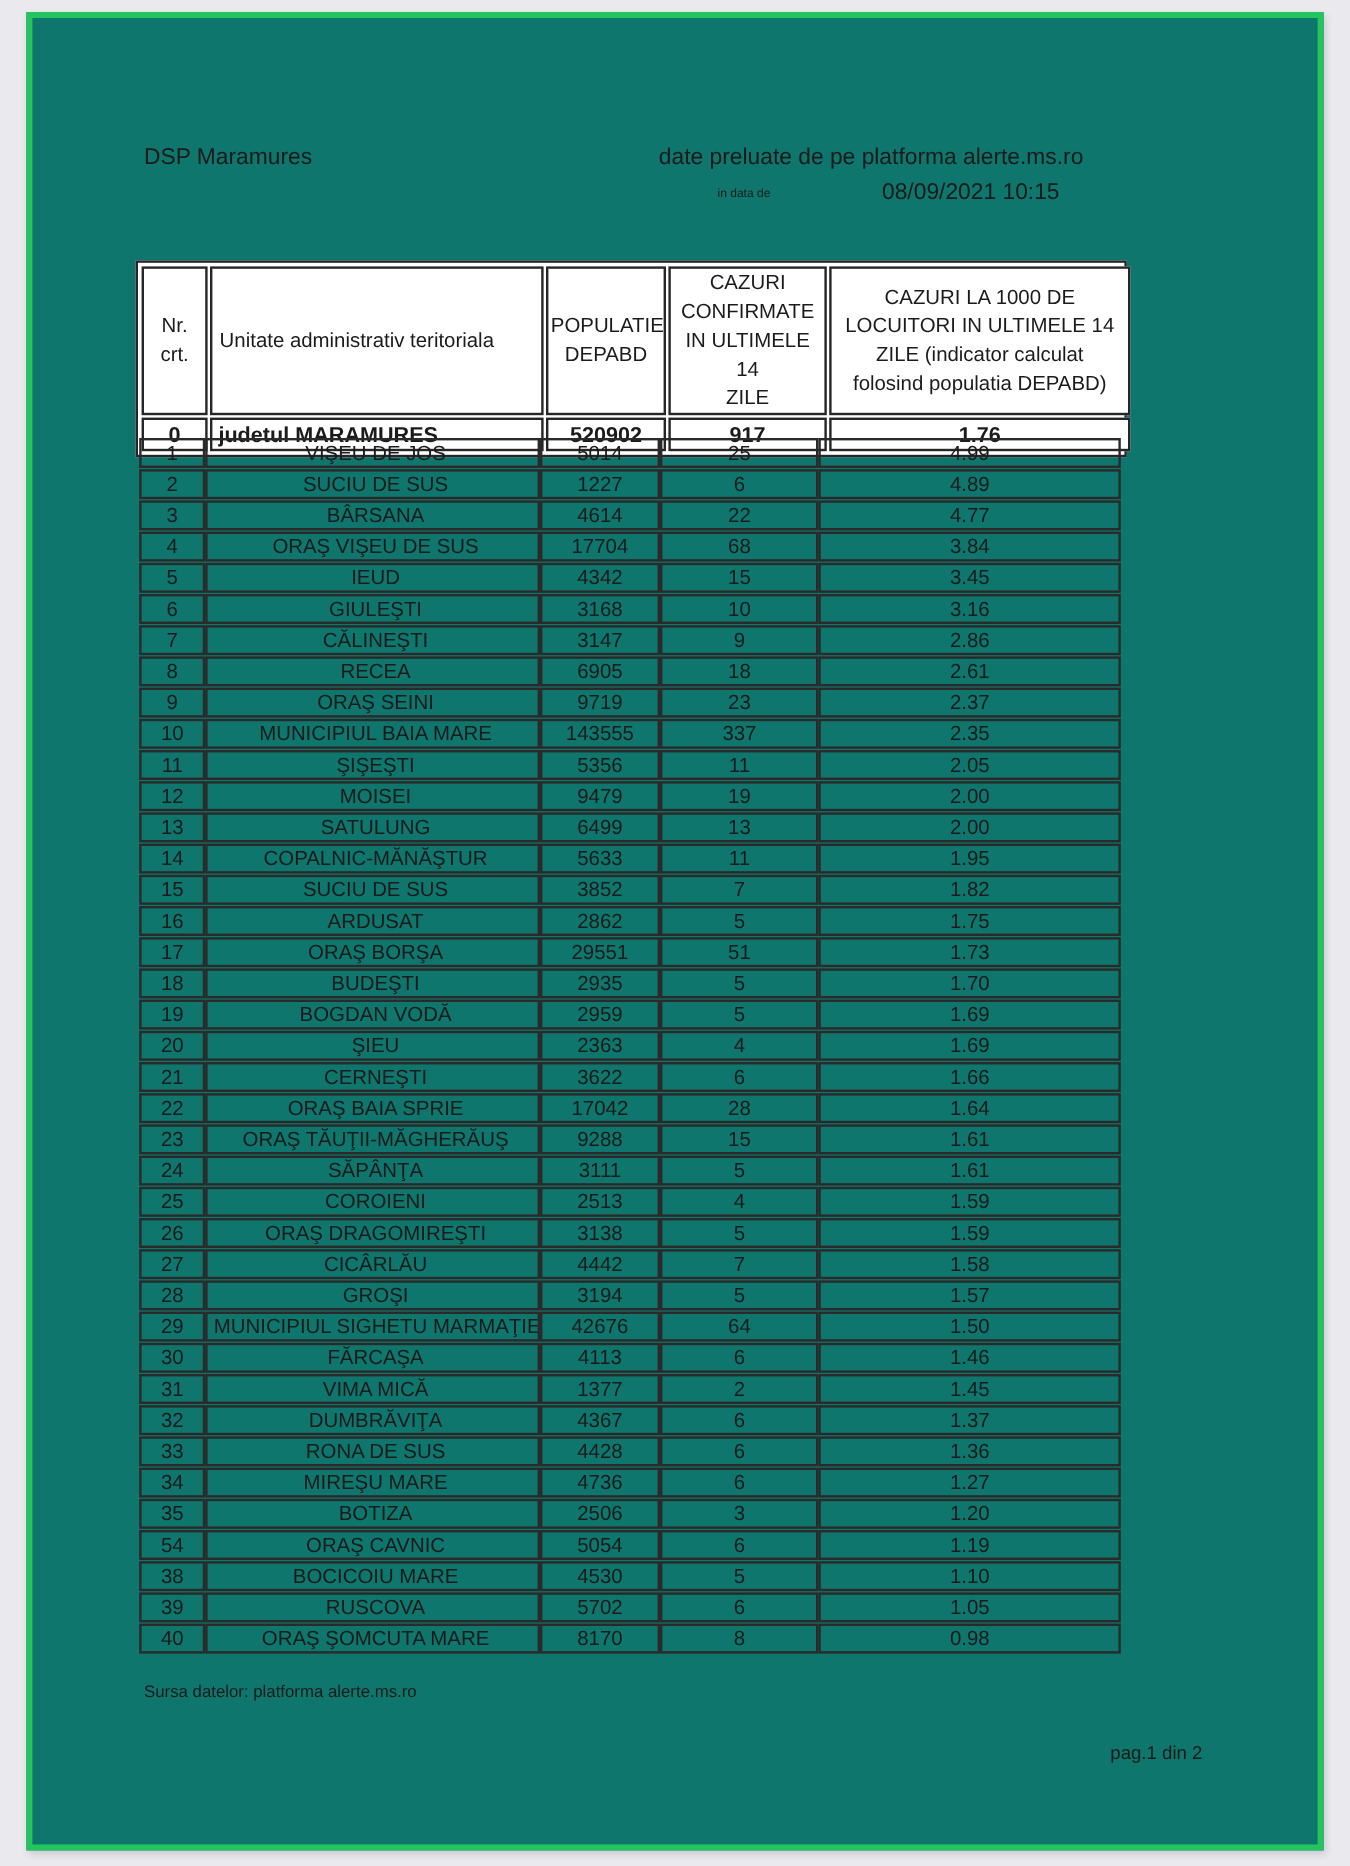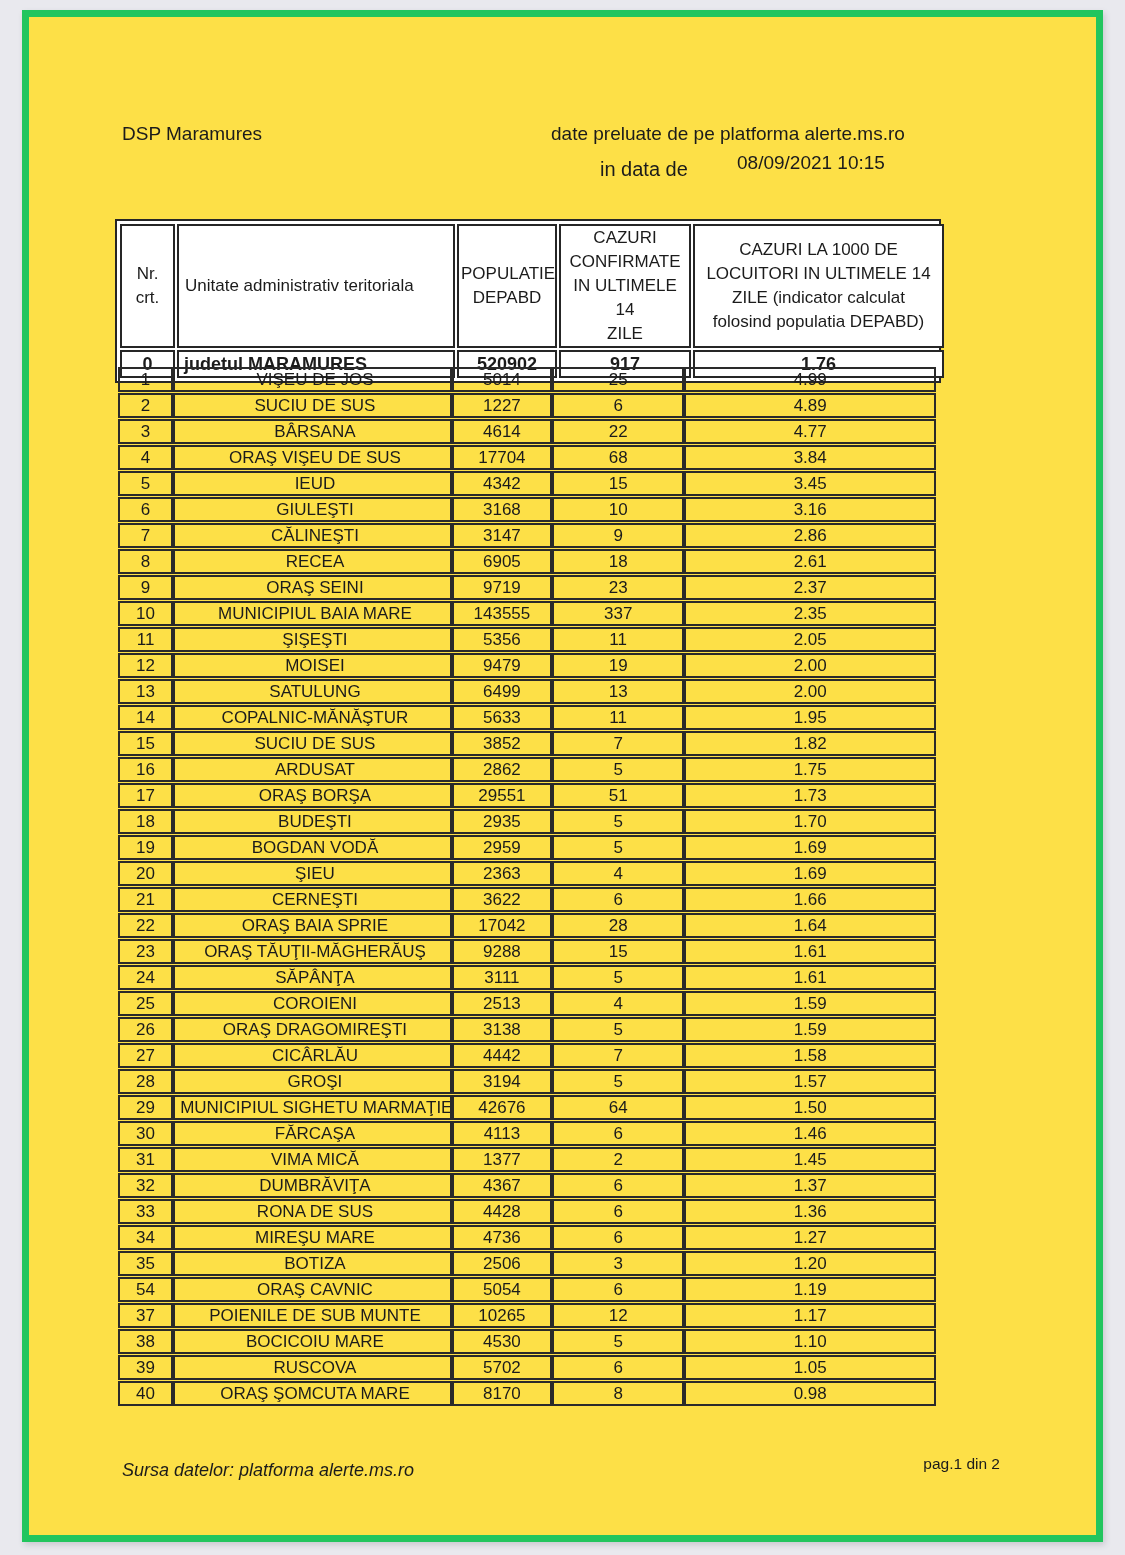--- a/index.html
+++ b/index.html
@@ -6,28 +6,28 @@
   html,body { width:1125px; height:1555px; }
   body {
     background:#e9e9ee;
     font-family:"Liberation Sans", sans-serif;
     color:#1b1b1b;
     position:relative;
   }
   .page {
     position:absolute; left:22px; top:10px;
     width:1081px; height:1532px;
-    background:#fde047;
-    border:7px solid #22c55e;
+    background:#0f766e;
+    border:5px solid #22c55e;
     box-shadow:2px 3px 6px rgba(60,60,80,.18);
   }
   
   .org        { position:absolute; left:93px;  top:106px; font-size:19px; }
   .source-line{ position:absolute; left:522px; top:106px; font-size:19px; }
-  .date-label { position:absolute; left:571px; top:141px; font-size:20px; }
+  .date-label { position:absolute; left:571px; top:141px; font-size:10px; }
   .date-value { position:absolute; left:708px; top:135px; font-size:19px; }
 
   
   .hdr-wrap {
     position:absolute; left:86px; top:202px; width:826px;
     border:2px solid #262626; padding:1px; background:#fff;
   }
   table.hdr { width:100%; border-collapse:separate; border-spacing:2px; table-layout:fixed; }
   table.hdr th, table.hdr td { border:2px solid #262626; background:#fff; }
   table.hdr th {
@@ -56,21 +56,21 @@
   }
 
   
   col.c-nr   { width:55px; }
   col.c-name { width:278px; }
   col.c-pop  { width:100px; }
   col.c-case { width:132px; }
   col.c-rate { width:251px; }
 
   
-  .footer-source { position:absolute; left:93px;  top:1443px; font-size:18px;font-style:italic; }
+  .footer-source { position:absolute; left:93px;  top:1386px; font-size:14px; }
   .footer-page   { position:absolute; right:96px; top:1438px; font-size:15.5px; }
 </style>
 </head>
 <body>
 
 <div class="page">
 
   <div class="org">DSP Maramures</div>
   <div class="source-line">date preluate de pe platforma alerte.ms.ro</div>
   <div class="date-label">in data de</div>
@@ -367,27 +367,20 @@
           <td class="col-rate">1.20</td>
         </tr>
         <tr>
           <td class="col-nr">54</td>
           <td class="col-name">ORAŞ CAVNIC</td>
           <td class="col-pop">5054</td>
           <td class="col-case">6</td>
           <td class="col-rate">1.19</td>
         </tr>
         <tr>
-          <td class="col-nr">37</td>
-          <td class="col-name">POIENILE DE SUB MUNTE</td>
-          <td class="col-pop">10265</td>
-          <td class="col-case">12</td>
-          <td class="col-rate">1.17</td>
-        </tr>
-        <tr>
           <td class="col-nr">38</td>
           <td class="col-name">BOCICOIU MARE</td>
           <td class="col-pop">4530</td>
           <td class="col-case">5</td>
           <td class="col-rate">1.10</td>
         </tr>
         <tr>
           <td class="col-nr">39</td>
           <td class="col-name">RUSCOVA</td>
           <td class="col-pop">5702</td>

